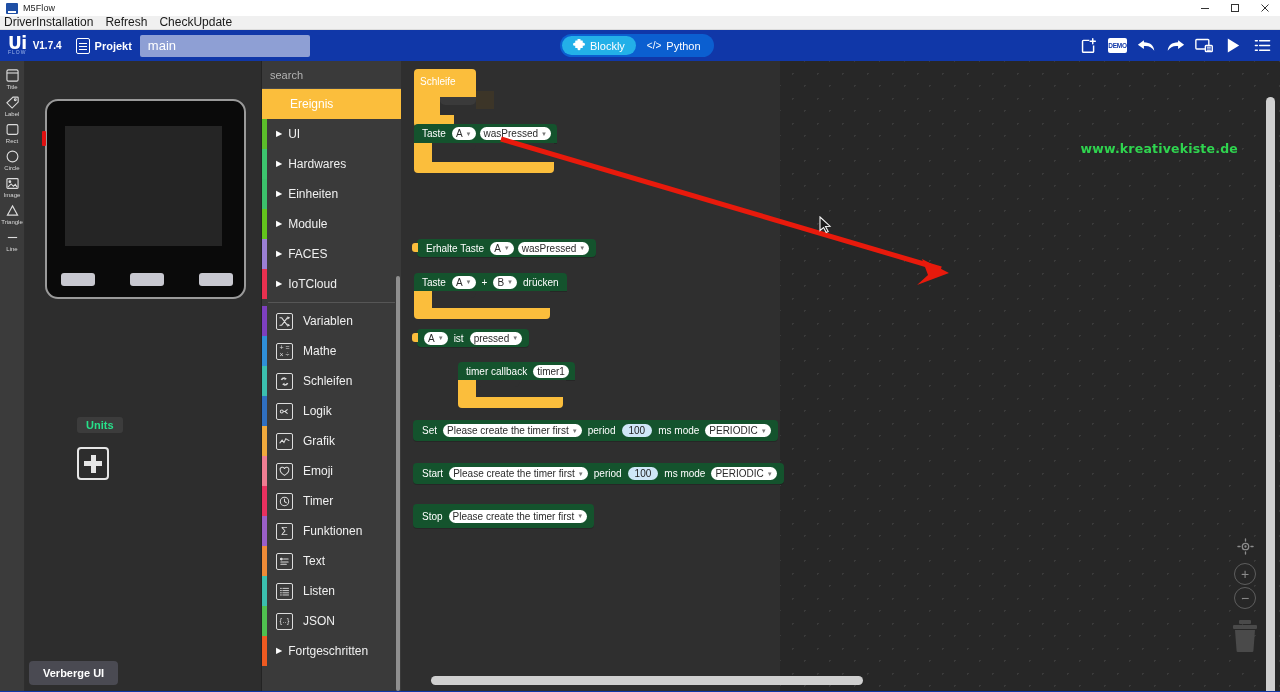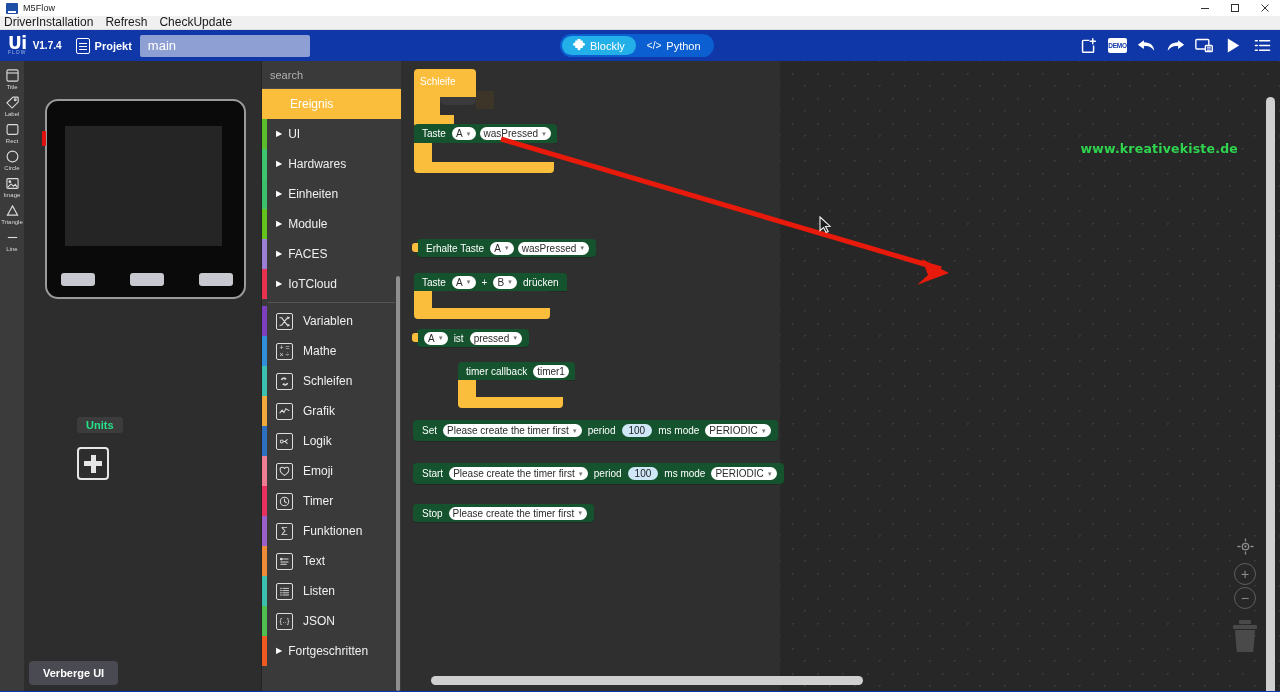--- a/index.html
+++ b/index.html
@@ -385,37 +385,37 @@
         <span class="bar" style="background:#3bbfae"></span>
         <span class="ic">
           <svg width="11" height="11" viewBox="0 0 12 12" fill="#dcdcdc">
             <path d="M6 1.3a4.7 4.7 0 00-4.2 2.6l1.5.7A3.05 3.05 0 016 2.9V4.6L8.6 2.9 6 1.3z"></path>
             <path d="M6 10.7a4.7 4.7 0 004.2-2.6l-1.5-.7A3.05 3.05 0 016 9.1V7.4L3.4 9.1 6 10.7z"></path>
           </svg>
         </span>
         <span class="nm">Schleifen</span>
       </div>
       <div class="cat">
-        <span class="bar" style="background:#f0a93c"></span>
-        <span class="ic">
-          <svg width="11" height="11" viewBox="0 0 12 12" fill="none" stroke="#dcdcdc" stroke-width="1.1" stroke-linecap="round">
-            <path d="M1 7.5l2.4-3 2 2.6 2-4.1L11 5"></path>
-          </svg>
-        </span>
-        <span class="nm">Grafik</span>
-      </div>
-      <div class="cat">
         <span class="bar" style="background:#2f6fc0"></span>
         <span class="ic">
           <svg width="11" height="11" viewBox="0 0 12 12" fill="none" stroke="#dcdcdc" stroke-width="1.1">
             <circle cx="3" cy="6" r="1.6"></circle>
               <path d="M4.6 6h2l2.8-2.4M6.6 6l2.8 2.4"></path>
           </svg>
         </span>
         <span class="nm">Logik</span>
+      </div>
+      <div class="cat">
+        <span class="bar" style="background:#f0a93c"></span>
+        <span class="ic">
+          <svg width="11" height="11" viewBox="0 0 12 12" fill="none" stroke="#dcdcdc" stroke-width="1.1" stroke-linecap="round">
+            <path d="M1 7.5l2.4-3 2 2.6 2-4.1L11 5"></path>
+          </svg>
+        </span>
+        <span class="nm">Grafik</span>
       </div>
       <div class="cat">
         <span class="bar" style="background:#ef7d92"></span>
         <span class="ic">
           <svg width="11" height="11" viewBox="0 0 12 12" fill="none" stroke="#dcdcdc" stroke-width="1.1">
             <path d="M6 10.2S1.3 7.3 1.3 4.4A2.4 2.4 0 016 3.2a2.4 2.4 0 014.7 1.2c0 2.9-4.7 5.8-4.7 5.8z"></path>
           </svg>
         </span>
         <span class="nm">Emoji</span>
       </div>
@@ -590,21 +590,21 @@
       </span>
       <span class="tx">period</span>
       <span class="fldnum">100</span>
       <span class="tx">ms mode</span>
       <span class="fld">
         <span>PERIODIC</span>
         <span class="cv">▼</span>
       </span>
     </div>
 
-    <div class="blk" style="left:12px;top:443px;height:18px;padding:0 5px;">
+    <div class="blk" style="left:12px;top:443px;height:24px;padding:0 5px;">
       <span class="tx">Stop</span>
       <span class="fld">
         <span>Please create the timer first</span>
         <span class="cv">▼</span>
       </span>
     </div>
 
     <svg class="arrow-svg" width="880" height="630">
       <path d="M100 78 L540 208" stroke="#e81a0c" stroke-width="5" fill="none"></path>
       <path d="M548 212 L521 198 L527 214 L516 224 Z" fill="#e81a0c"></path>

